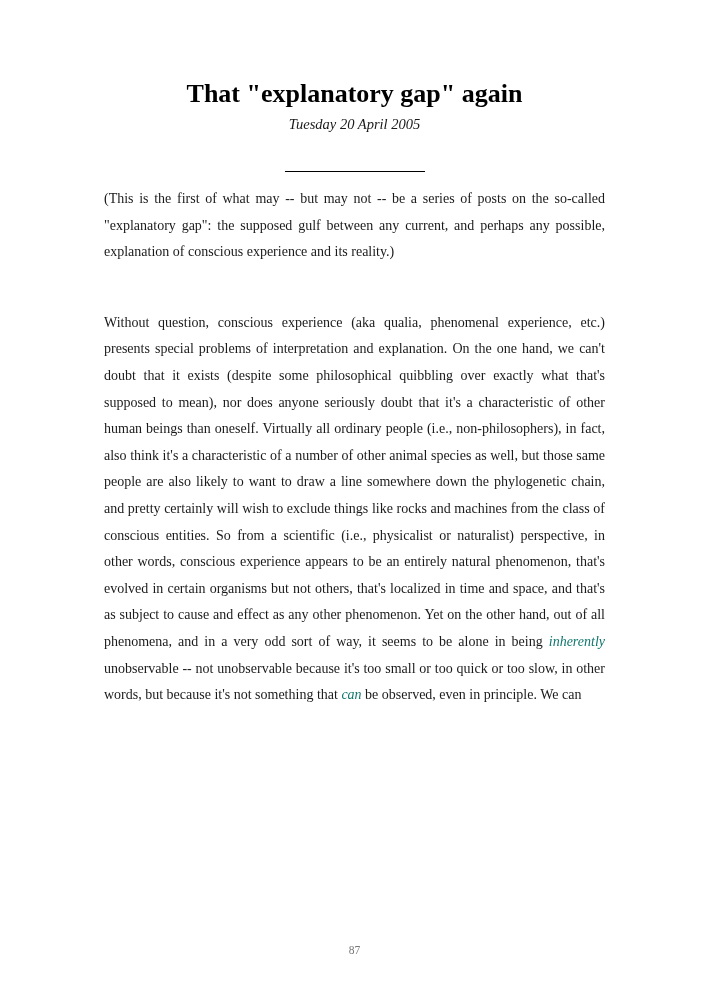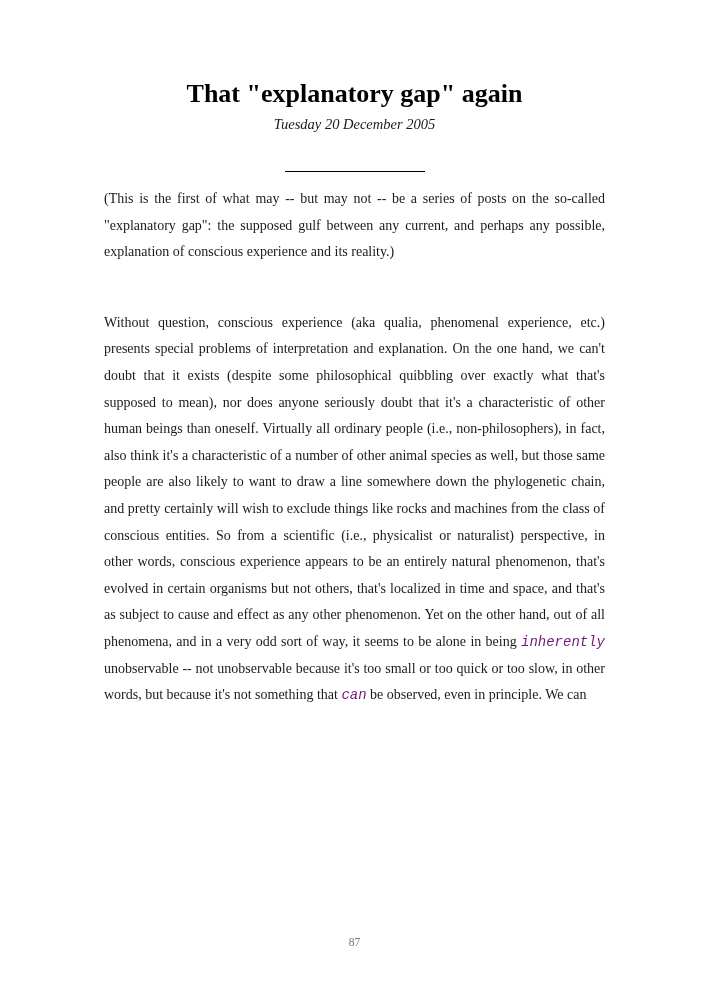--- a/index.html
+++ b/index.html
@@ -51,42 +51,41 @@
     color: #1a1a1a;
   }
   p.para-first {
     margin-top: 14px;
   }
   p.para-second {
     margin-top: 44px;
   }
   .italic-word {
     font-style: italic;
-    color: #701a75;
-    font-family: Liberation Mono, monospace;
+    color: #0f766e;
   }
   .page-number {
     position: absolute;
-    bottom: 44px;
+    bottom: 36px;
     left: 0;
     width: 100%;
     text-align: center;
     font-size: 11.5px;
     color: #777777;
   }
 </style>
 </head>
 <body>
 
 <div class="page">
   <div class="content">
 
     <h1 class="title">That "explanatory gap" again</h1>
 
-    <div class="date">Tuesday 20 December 2005</div>
+    <div class="date">Tuesday 20 April 2005</div>
 
     <div class="divider"></div>
 
     <p class="body-para para-first">(This is the first of what may -- but may not -- be a series of posts on the so-called "explanatory gap": the supposed gulf between any current, and perhaps any possible, explanation of conscious experience and its reality.)</p>
 
     <p class="body-para para-second"><span>Without question, conscious experience (aka qualia, phenomenal experience, etc.) presents special problems of interpretation and explanation. On the one hand, we can't doubt that it exists (despite some philosophical quibbling over exactly what that's supposed to mean), nor does anyone seriously doubt that it's a characteristic of other human beings than oneself. Virtually all ordinary people (i.e., non-philosophers), in fact, also think it's a characteristic of a number of other animal species as well, but those same people are also likely to want to draw a line somewhere down the phylogenetic chain, and pretty certainly will wish to exclude things like rocks and machines from the class of conscious entities. So from a scientific (i.e., physicalist or naturalist) perspective, in other words, conscious experience appears to be an entirely natural phenomenon, that's evolved in certain organisms but not others, that's localized in time and space, and that's as subject to cause and effect as any other phenomenon. Yet on the other hand, out of all phenomena, and in a very odd sort of way, it seems to be alone in being </span><span class="italic-word">inherently</span><span> unobservable -- not unobservable because it's too small or too quick or too slow, in other words, but because it's not something that </span><span class="italic-word">can</span><span> be observed, even in principle. We can</span></p>
 
   </div>
 
   <div class="page-number">87</div>

